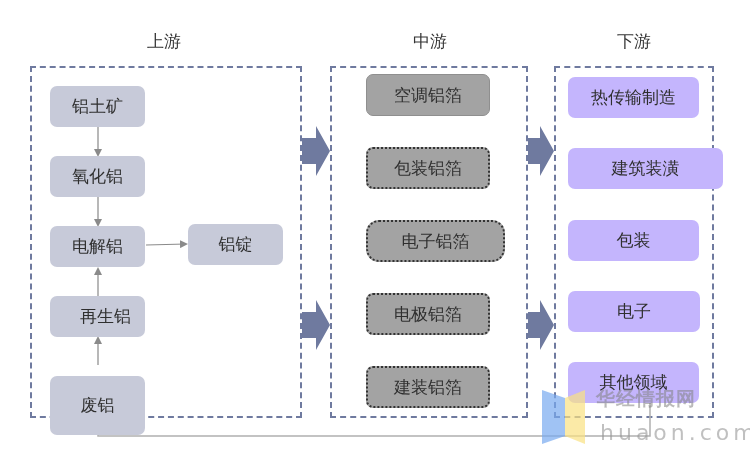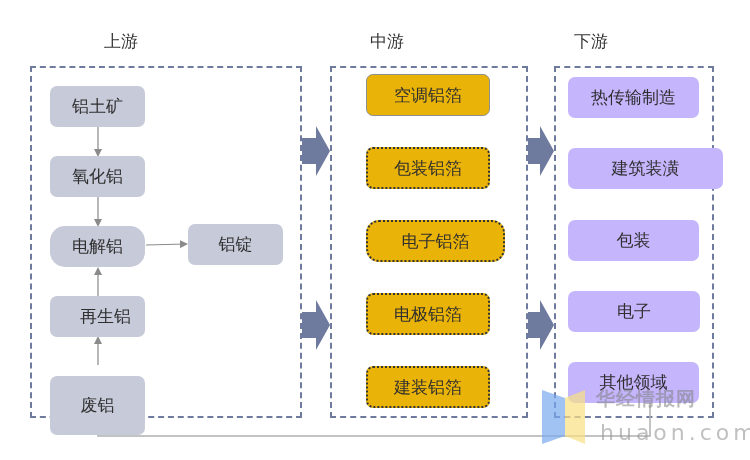--- a/index.html
+++ b/index.html
@@ -1,23 +1,23 @@
 <!DOCTYPE html>
 <html><head>
 <meta charset="utf-8">
 <style>
   html, body { margin:0; padding:0; }
   body { width:750px; height:460px; background:#ffffff; position:relative; overflow:hidden;
          font-family: "DejaVu Sans", "Liberation Sans", sans-serif; color:#333; }
-  .title { position:absolute; font-size:17px; color:#333; text-align:left; width:120px; }
+  .title { position:absolute; font-size:17px; color:#333; text-align:center; width:120px; }
   .group { position:absolute; border:2px dashed #6f7a9f; box-sizing:border-box; }
   .node { position:absolute; display:flex; align-items:center; justify-content:center;
           font-size:17px; color:#2f2f2f; border-radius:7px; box-sizing:border-box; }
   .up { background:#c7cad9; }
-  .mid { background:#eab308; border:2px dotted #333; }
+  .mid { background:#a3a3a3; border:2px dotted #333; }
   .mid.solid { border:1.5px solid #8f8f8f; }
   .down { background:#c4b5fd; }
   svg.overlay { position:absolute; left:0; top:0; }
   .wm-text { position:absolute; font-weight:bold; color:rgba(130,130,130,0.55); }
 </style>
 </head>
 <body>
 
 <div class="title" style="left:104px; top:30px;">上游</div>
 <div class="title" style="left:370px; top:30px;">中游</div>
@@ -42,21 +42,21 @@
   <path d="M93,414 L98,406 L103,414 z" fill="#8a8a8a"></path>
 
   <path d="M302,138 L316,138 L316,126 L330,151 L316,176 L316,164 L302,164 z" fill="#6f7a9f"></path>
   <path d="M302,312 L316,312 L316,300 L330,325 L316,350 L316,338 L302,338 z" fill="#6f7a9f"></path>
   <path d="M528,138 L540,138 L540,126 L554,151 L540,176 L540,164 L528,164 z" fill="#6f7a9f"></path>
   <path d="M528,312 L540,312 L540,300 L554,325 L540,350 L540,338 L528,338 z" fill="#6f7a9f"></path>
 </svg>
 
 <div class="node up" style="left:50px; top:86px; width:95px; height:41px;">铝土矿</div>
 <div class="node up" style="left:50px; top:156px; width:95px; height:41px;">氧化铝</div>
-<div class="node up" style="left:50px; top:226px; width:95px; height:41px;border-radius:15px;">电解铝</div>
+<div class="node up" style="left:50px; top:226px; width:95px; height:41px;">电解铝</div>
 <div class="node up" style="left:50px; top:296px; width:95px; height:41px;padding-left:16px;">再生铝</div>
 <div class="node up" style="left:50px; top:376px; width:95px; height:59px;">废铝</div>
 <div class="node up" style="left:188px; top:224px; width:95px; height:41px;">铝锭</div>
 
 <div class="node mid solid" style="left:366px; top:74px; width:124px; height:42px;">空调铝箔</div>
 <div class="node mid" style="left:366px; top:147px; width:124px; height:42px;">包装铝箔</div>
 <div class="node mid" style="left:366px; top:220px; width:139px; height:42px;border-radius:13px;">电子铝箔</div>
 <div class="node mid" style="left:366px; top:293px; width:124px; height:42px;">电极铝箔</div>
 <div class="node mid" style="left:366px; top:366px; width:124px; height:42px;">建装铝箔</div>
 

